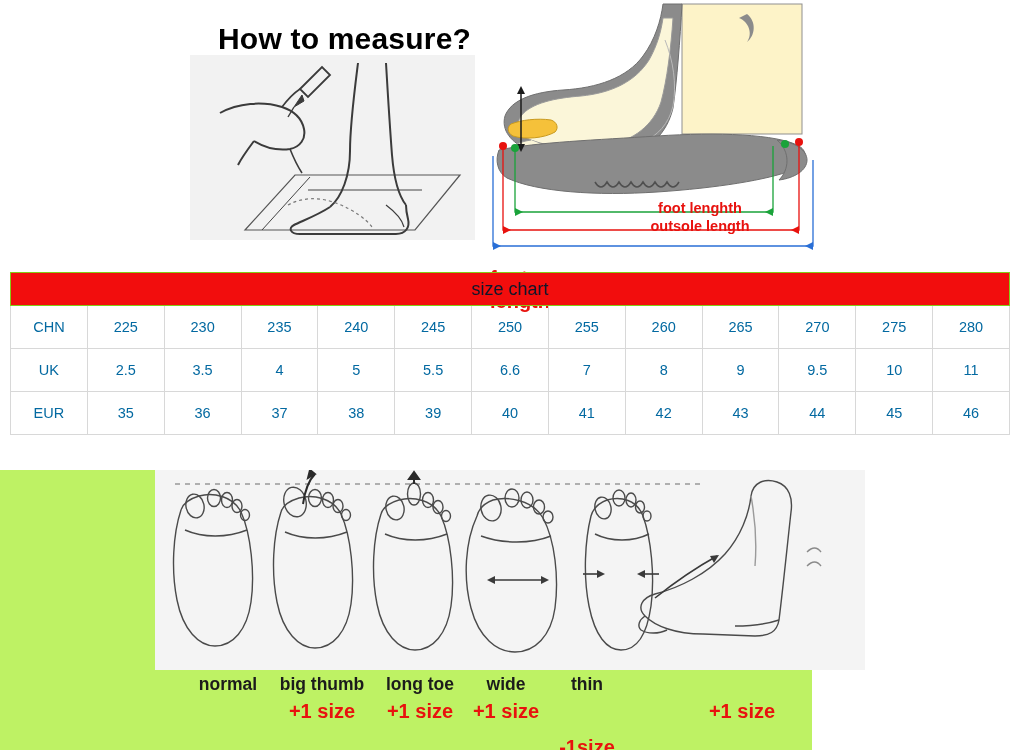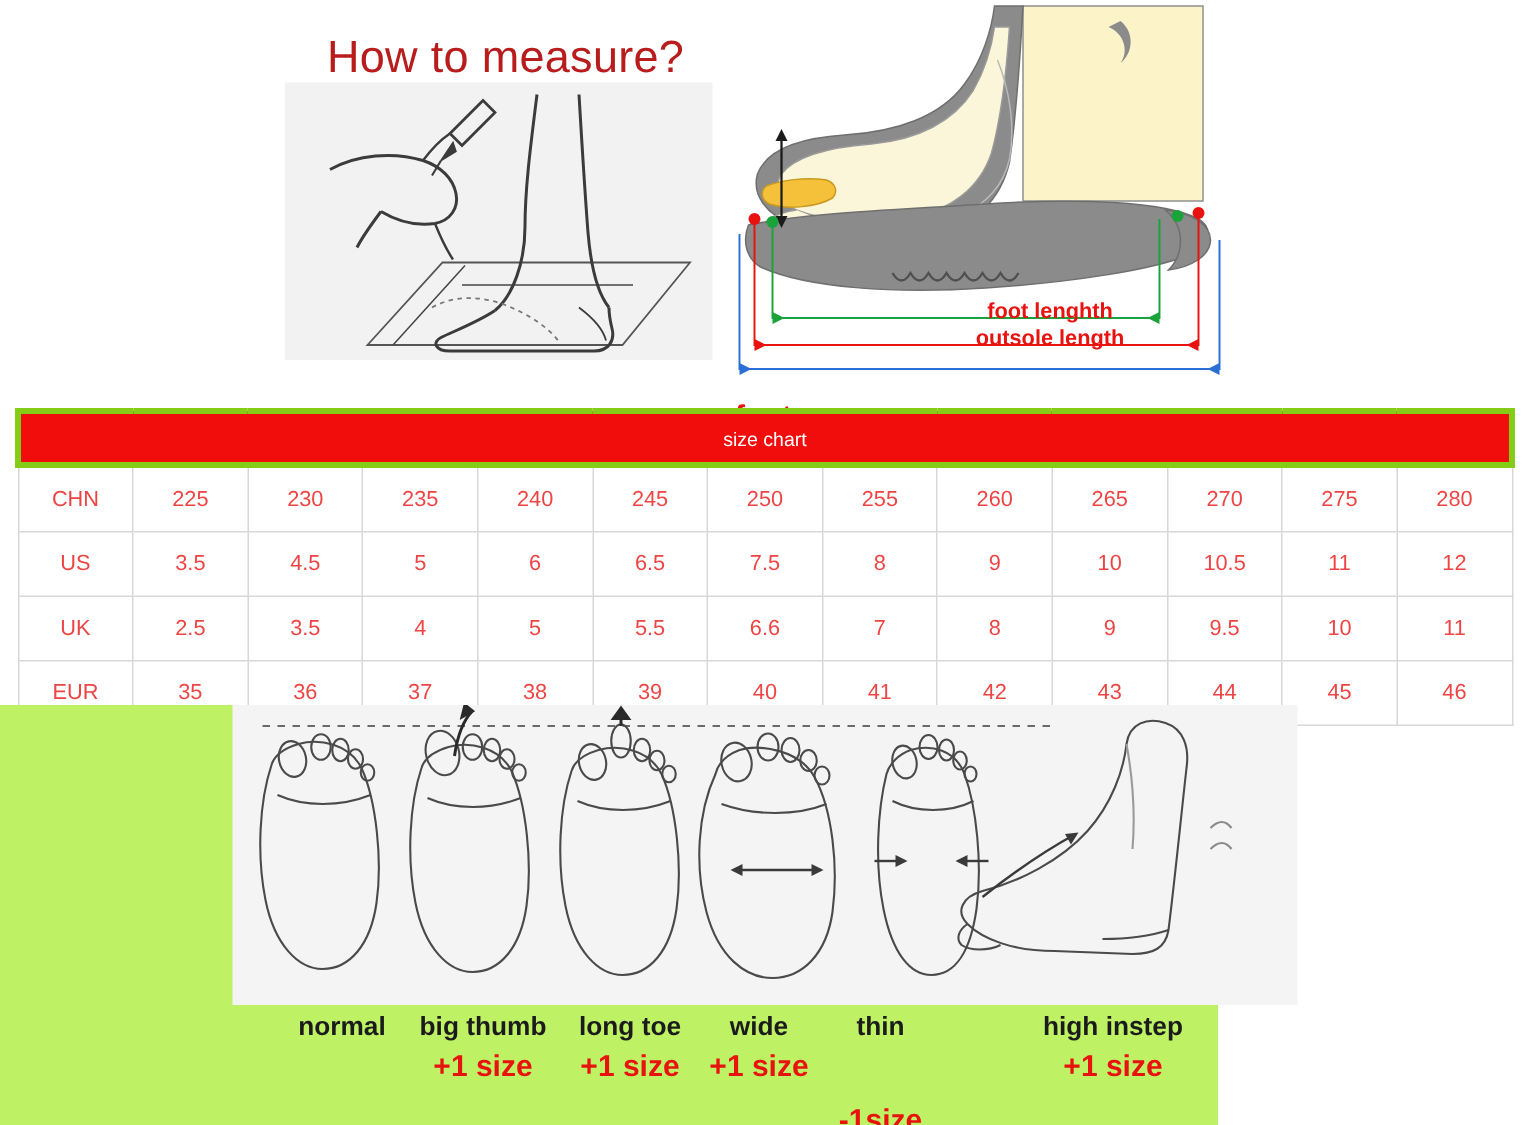--- a/index.html
+++ b/index.html
@@ -20,22 +20,22 @@
   .top-section {
     position: relative;
     width: 1020px;
     height: 262px;
   }
   .how-title {
     position: absolute;
     left: 218px;
     top: 22px;
     font-size: 30px;
-    font-weight: normal;
-    color: #b91c1c;
+    font-weight: bold;
+    color: #000000;
     letter-spacing: .2px;
   }
 
   
   .panel-left {
     position: absolute;
     left: 190px;
     top: 55px;
     width: 285px;
     height: 185px;
@@ -82,27 +82,27 @@
     border-collapse: collapse;
     width: 1000px;
     table-layout: fixed;
   }
   table.size-chart td {
     border: 1px solid #d8d8d8;
     height: 40px;
     text-align: center;
     vertical-align: middle;
     font-size: 14.5px;
-    color: #ef4444;
+    color: #0369a1;
   }
   table.size-chart tr.header-row td {
     background: #f20d0d;
-    color: #ffffff;
-    font-size: 13px;
-    border: 4px solid #84cc16;
+    color: #0f172a;
+    font-size: 18px;
+    border: 1px solid #84cc16;
     height: 30px;
   }
   table.size-chart td.rowlabel {
     width: 76px;
     font-size: 14.5px;
   }
 
   
   .bottom-section {
     position: absolute;
@@ -259,35 +259,20 @@
         <td>245</td>
         <td>250</td>
         <td>255</td>
         <td>260</td>
         <td>265</td>
         <td>270</td>
         <td>275</td>
         <td>280</td>
       </tr>
 
-      <tr>
-        <td class="rowlabel">US</td>
-        <td>3.5</td>
-        <td>4.5</td>
-        <td>5</td>
-        <td>6</td>
-        <td>6.5</td>
-        <td>7.5</td>
-        <td>8</td>
-        <td>9</td>
-        <td>10</td>
-        <td>10.5</td>
-        <td>11</td>
-        <td>12</td>
-      </tr>
 
       <tr>
         <td class="rowlabel">UK</td>
         <td>2.5</td>
         <td>3.5</td>
         <td>4</td>
         <td>5</td>
         <td>5.5</td>
         <td>6.6</td>
         <td>7</td>
@@ -431,16 +416,15 @@
 
     <div class="foot-label" style="left:360px; top:4px; width:120px;">long toe</div>
     <div class="foot-sub" style="left:360px; top:30px; width:120px;">+1 size</div>
 
     <div class="foot-label" style="left:448px; top:4px; width:116px;">wide</div>
     <div class="foot-sub" style="left:448px; top:30px; width:116px;">+1 size</div>
 
     <div class="foot-label" style="left:532px; top:4px; width:110px;">thin</div>
     <div class="foot-sub" style="left:532px; top:30px; width:110px;margin-top:36px;">-1size</div>
 
-    <div class="foot-label" style="left:662px; top:4px; width:160px;">high instep</div>
     <div class="foot-sub" style="left:662px; top:30px; width:160px;">+1 size</div>
   </div>
 </div>
 
 </body></html>

